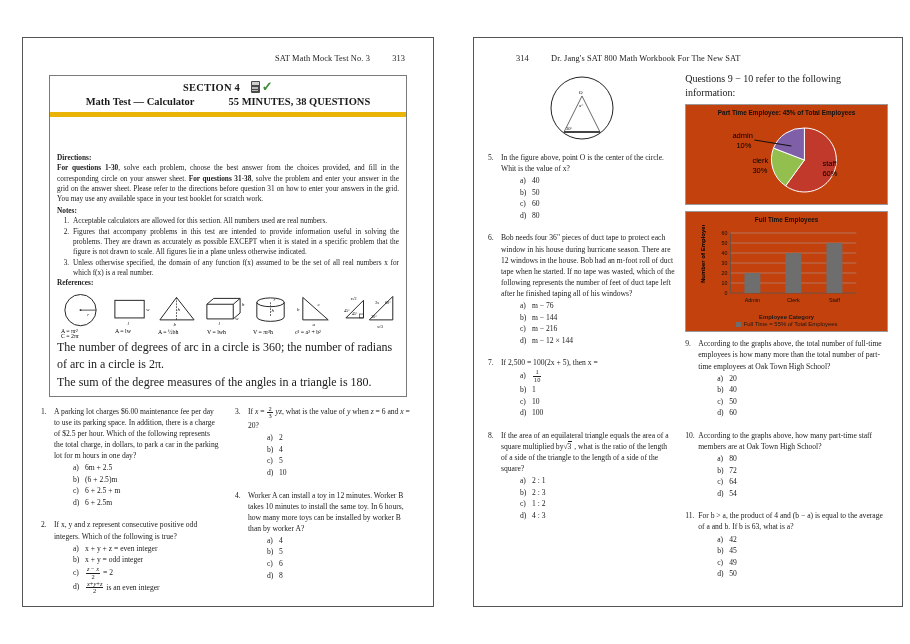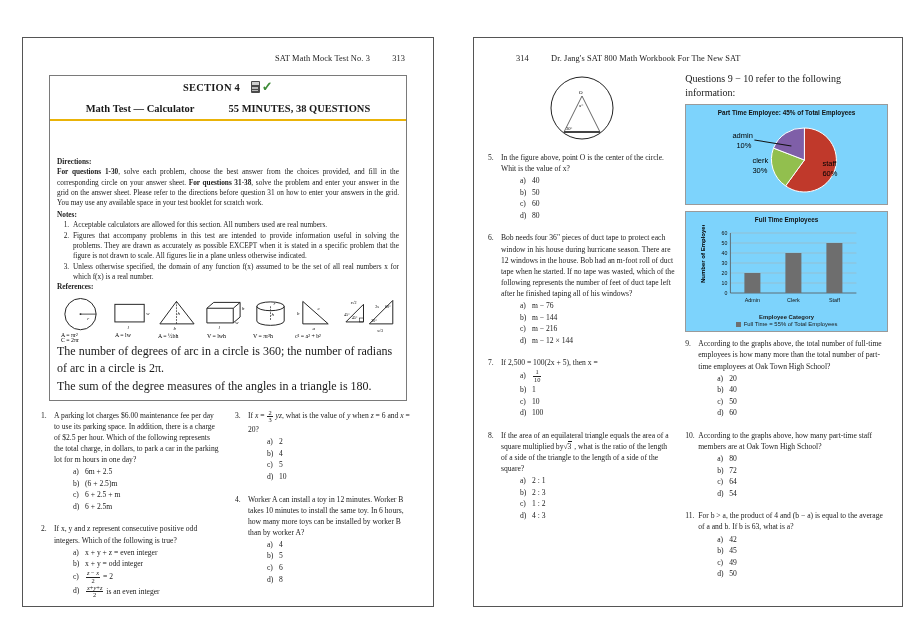--- a/index.html
+++ b/index.html
@@ -11,23 +11,23 @@
   .page-inner{position:absolute;inset:0;padding:16px 14px 10px 14px;box-sizing:border-box;}
 
   .run-head{font-size:8.4px;letter-spacing:.1px;height:14px;}
   .run-head.right-align{text-align:right;padding-right:14px;}
   .run-head .pg{display:inline-block;margin-left:20px;}
   .run-head.left-align{text-align:left;padding-left:28px;}
   .run-head.left-align .pg{margin-left:0;margin-right:20px;}
 
   
   .sec-box{margin:7px 12px 0 12px;border:1px solid #7a7a7a;}
-  .sec-hdr{padding:4px 6px 5px 6px;border-bottom:2px solid #eab308;}
+  .sec-hdr{padding:4px 6px 5px 6px;border-bottom:5px solid #eab308;}
   .sec-line1{text-align:center;font-weight:bold;font-size:10.5px;letter-spacing:.2px;}
-  .sec-line2{display:flex;justify-content:center;gap:34px;align-items:baseline;margin-top:10px;}
+  .sec-line2{display:flex;justify-content:center;gap:34px;align-items:baseline;margin-top:3px;}
   .sec-line2 .t{font-weight:bold;font-size:10.5px;}
   .calc-ico{display:inline-block;width:9px;height:12px;background:#4a4a4a;border-radius:1px;
             vertical-align:-2px;margin:0 2px 0 8px;position:relative;}
   .calc-ico::before{content:"";position:absolute;left:1px;top:1px;width:7px;height:3px;background:#cfcfcf;}
   .calc-ico::after{content:"";position:absolute;left:1.5px;top:5.5px;width:6px;height:5px;
     background:
       radial-gradient(circle at 1px 1px,#bbb 0.9px,transparent 1px),
       radial-gradient(circle at 3px 1px,#bbb 0.9px,transparent 1px),
       radial-gradient(circle at 5px 1px,#bbb 0.9px,transparent 1px),
       radial-gradient(circle at 1px 3.5px,#bbb 0.9px,transparent 1px),
@@ -63,21 +63,21 @@
   .sqrt{display:inline-block;}
   .sqrt .rad{border-top:1px solid #222;padding:0 1px 0 0;}
 
   
   .rp-top{display:flex;gap:10px;}
   .rp-left{width:48%;}
   .rp-right{width:52%;}
   .circle-fig{display:flex;justify-content:center;margin:6px 0 6px 0;}
   .q910-lead{font-size:10px;line-height:1.42;margin:4px 0 4px 0;}
 
-  .chart-box{border:1px solid #9a9a9a;padding:3px 3px 4px 3px;margin-bottom:6px;background:#7dd3fc;}
+  .chart-box{border:1px solid #9a9a9a;padding:3px 3px 4px 3px;margin-bottom:6px;background:#c2410c;}
   .chart-title{text-align:center;font-family:"Liberation Sans",sans-serif;font-weight:bold;
                font-size:6.4px;line-height:1.25;margin:1px 0 1px 0;color:#111;}
   .legend{text-align:center;font-family:"Liberation Sans",sans-serif;font-size:5.9px;margin-top:1px;}
   .legend .sw{display:inline-block;width:5px;height:5px;background:#6e6e6e;vertical-align:-1px;margin-right:3px;}
   .axis-x-title{text-align:center;font-family:"Liberation Sans",sans-serif;font-weight:bold;font-size:5.9px;margin-top:1px;}
 </style>
 </head>
 <body>
 
 <div class="spread">

